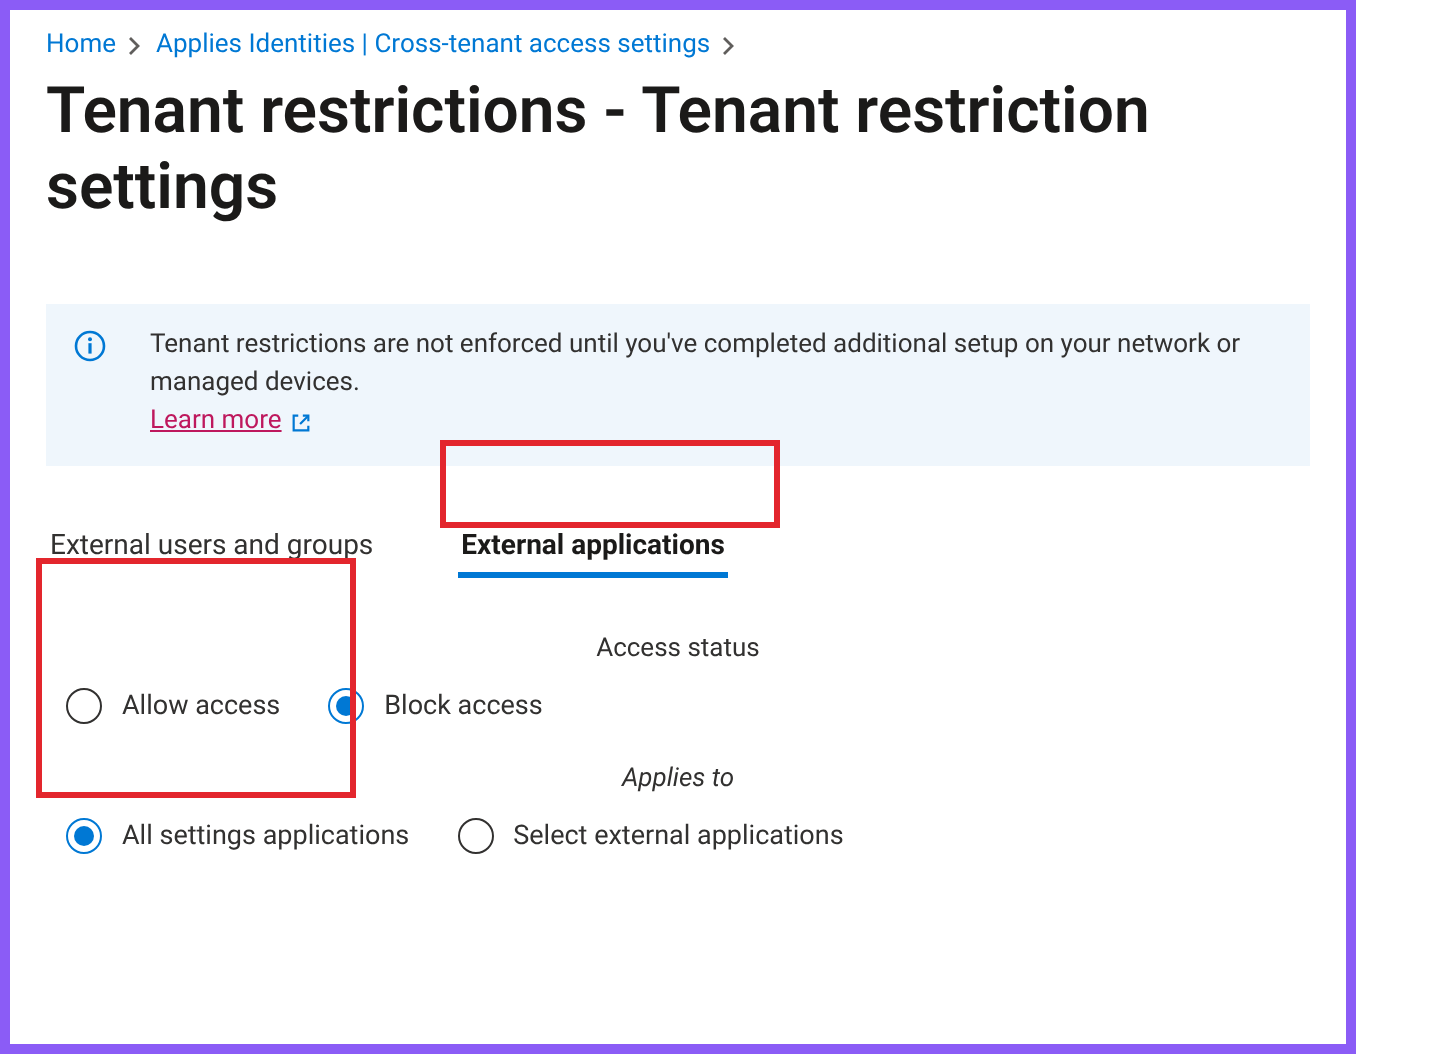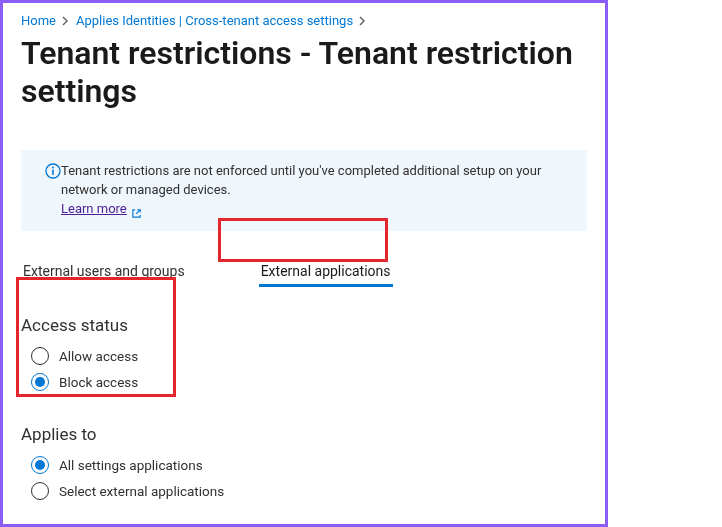--- a/index.html
+++ b/index.html
@@ -5,23 +5,23 @@
   * { box-sizing: border-box; }
   html, body {
     margin: 0;
     padding: 0;
     font-family: "Segoe UI", -apple-system, BlinkMacSystemFont, Roboto, "Helvetica Neue", sans-serif;
     font-size: 13px;
     color: #323130;
     background: #fff;
   }
   .page {
-    width: 608px;
+    width: 678px;
     height: 527px;
-    border: 3px solid #8b5cf6;
+    border: 5px solid #8b5cf6;
     padding: 10px 18px 18px 18px;
     position: relative;
     overflow: hidden;
   }
   .breadcrumb {
     display: flex;
     align-items: center;
     gap: 6px;
     font-size: 13px;
     margin-bottom: 6px;
@@ -37,57 +37,56 @@
     align-items: center;
   }
   h1.title {
     font-size: 32px;
     font-weight: 600;
     margin: 2px 0 40px 0;
     color: #1b1a19;
   }
   .info-banner {
     background: #eff6fc;
-    padding: 12px 24px;
-    display: flex;
-    gap: 0;
+    padding: 12px 14px;
+    display: flex;
+    gap: 22px;
     font-size: 13px;
     line-height: 1.45;
     min-height: 58px;
   }
   .info-banner .icon {
     color: #0078d4;
     flex: 0 0 auto;
     margin-top: 1px;
   }
   .info-banner .msg { flex: 1; }
   .info-banner a {
-    color: #4c1d95;
+    color: #be185d;
     text-decoration: underline;
     cursor: pointer;
     display: inline-flex;
-    align-items: flex-end;
+    align-items: center;
     gap: 4px;
   }
   .tabs {
     display: flex;
     gap: 40px;
     margin-top: 26px;
     font-size: 14px;
   }
   .tab {
     padding: 6px 2px 8px 2px;
     cursor: pointer;
     color: #323130;
     position: relative;
   }
   .tab.active {
-    font-weight: 400;
+    font-weight: 700;
     color: #1b1a19;
-    margin-left: 32px;
   }
   .tab.active::after {
     content: "";
     position: absolute;
     left: 0; right: 0; bottom: 0;
     height: 3px;
     background: #0078d4;
   }
   .highlight-box {
     border: 3px solid #e3262d;
@@ -100,26 +99,27 @@
     width: 170px;
     height: 44px;
   }
   .hl-access {
     left: 13px;
     top: 274px;
     width: 160px;
     height: 120px;
   }
   .section-label {
-    font-size: 17px;
+    font-size: 13px;
     color: #323130;
     margin-top: 28px;
     margin-bottom: 12px;
-  }
-  .radio-group { display: flex; flex-direction: column; gap: 8px; padding-left: 10px; }
+    text-align: center;
+  }
+  .radio-group { display: flex; gap: 24px; padding-left: 10px; }
   .radio-row {
     display: flex;
     align-items: center;
     gap: 10px;
     font-size: 13.5px;
     cursor: pointer;
   }
   .radio {
     width: 18px; height: 18px;
     border: 1px solid #323130;
@@ -198,21 +198,21 @@
     <div class="radio-row">
       <span class="radio"></span>
       <span>Allow access</span>
     </div>
     <div class="radio-row">
       <span class="radio selected"></span>
       <span>Block access</span>
     </div>
   </div>
 
-  <div class="section-label" style="margin-top:33px;">Applies to</div>
+  <div class="section-label" style="margin-top:20px;font-style:italic;">Applies to</div>
   <div class="radio-group">
     <div class="radio-row">
       <span class="radio selected"></span>
       <span>All settings applications</span>
     </div>
     <div class="radio-row">
       <span class="radio"></span>
       <span>Select external applications</span>
     </div>
   </div>

